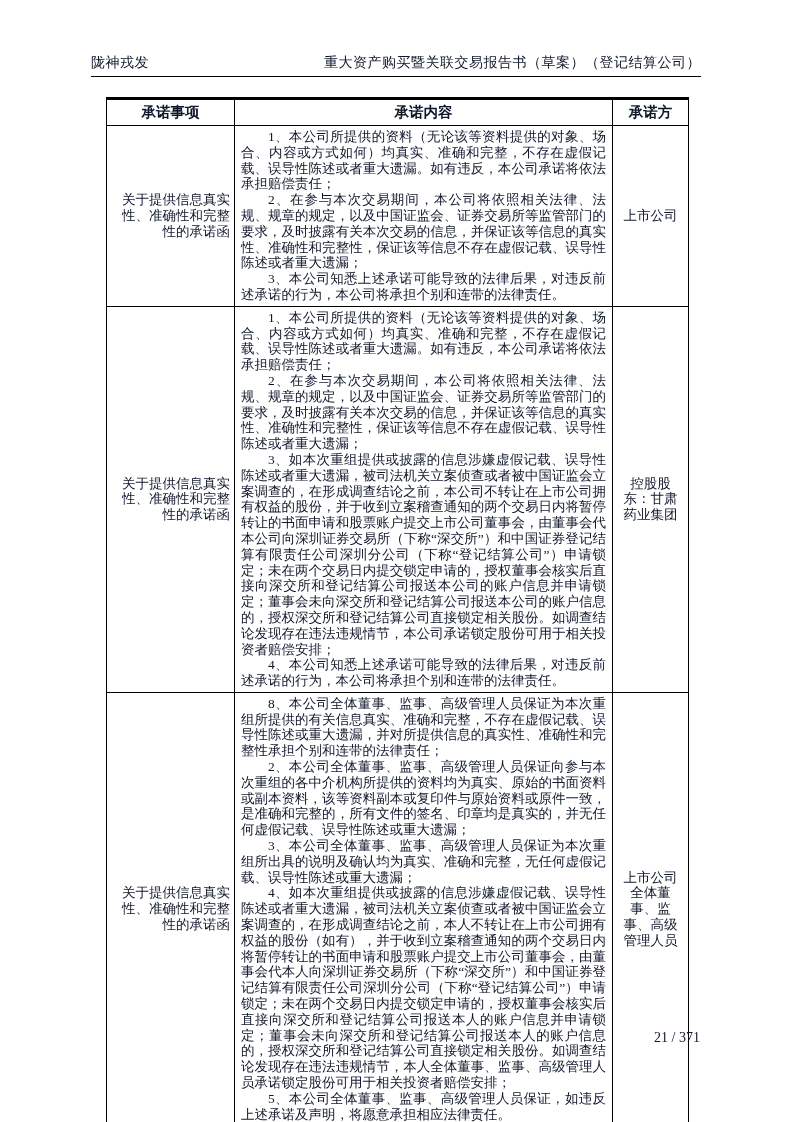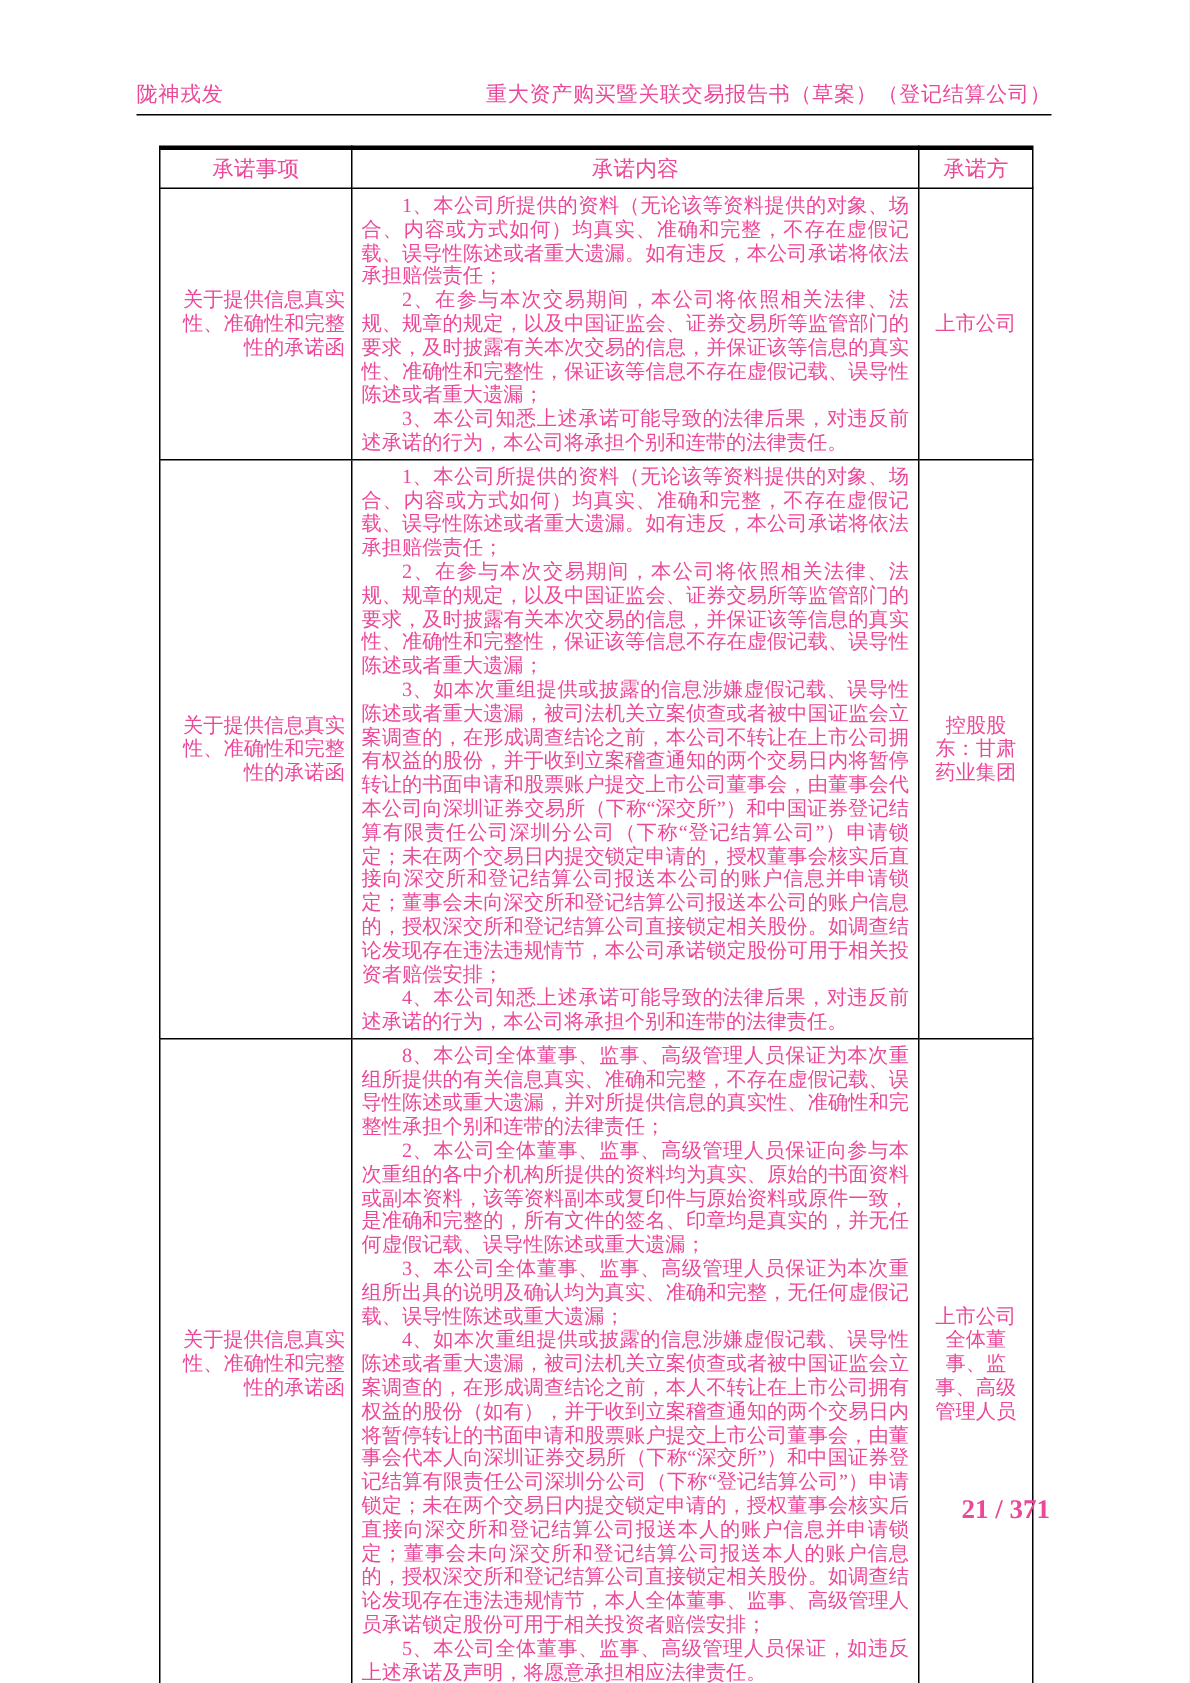--- a/index.html
+++ b/index.html
@@ -2,21 +2,21 @@
 <html><head>
 <meta charset="utf-8">
 <style>
   html, body { margin: 0; padding: 0; background: #e8e8e8; }
   .page {
     position: relative;
     width: 793px;
     height: 1122px;
     background: #ffffff;
     font-family: "Liberation Serif", "DejaVu Serif", serif;
-    color: #ec4899;
+    color: #0f172a;
     overflow: hidden;
     margin: 0 auto;
   }
   .doc-header {
     position: absolute;
     left: 91px;
     top: 54px;
     width: 610px;
     display: flex;
     justify-content: space-between;
@@ -32,21 +32,21 @@
     top: 97px;
     width: 582px;
     border-collapse: collapse;
     table-layout: fixed;
   }
   .commitments-table { border-top: 3px solid #000; border-bottom: 3px solid #000; }
   .commitments-table th, .commitments-table td {
     border: 1px solid #000;
   }
   .commitments-table thead th {
-    font-weight: normal;
+    font-weight: bold;
     font-size: 14.5px;
     text-align: center;
     height: 25px;
     padding: 0 2px;
   }
   .commitments-table td {
     font-size: 13.5px;
     line-height: 15.8px;
     vertical-align: middle;
   }
@@ -64,23 +64,23 @@
     margin: 0;
     text-indent: 2em;
   }
   td.c3 {
     text-align: center;
     padding: 2px 4px;
   }
   .page-footer {
     position: absolute;
     right: 93px;
-    top: 996px;
-    font-weight: bold;
-    font-size: 18px;
+    top: 1030px;
+    font-weight: normal;
+    font-size: 14px;
     font-family: "Liberation Serif", "DejaVu Serif", serif;
   }
 </style>
 </head>
 <body>
 
 <div class="page">
 
   <div class="doc-header">
     <span>陇神戎发</span>

